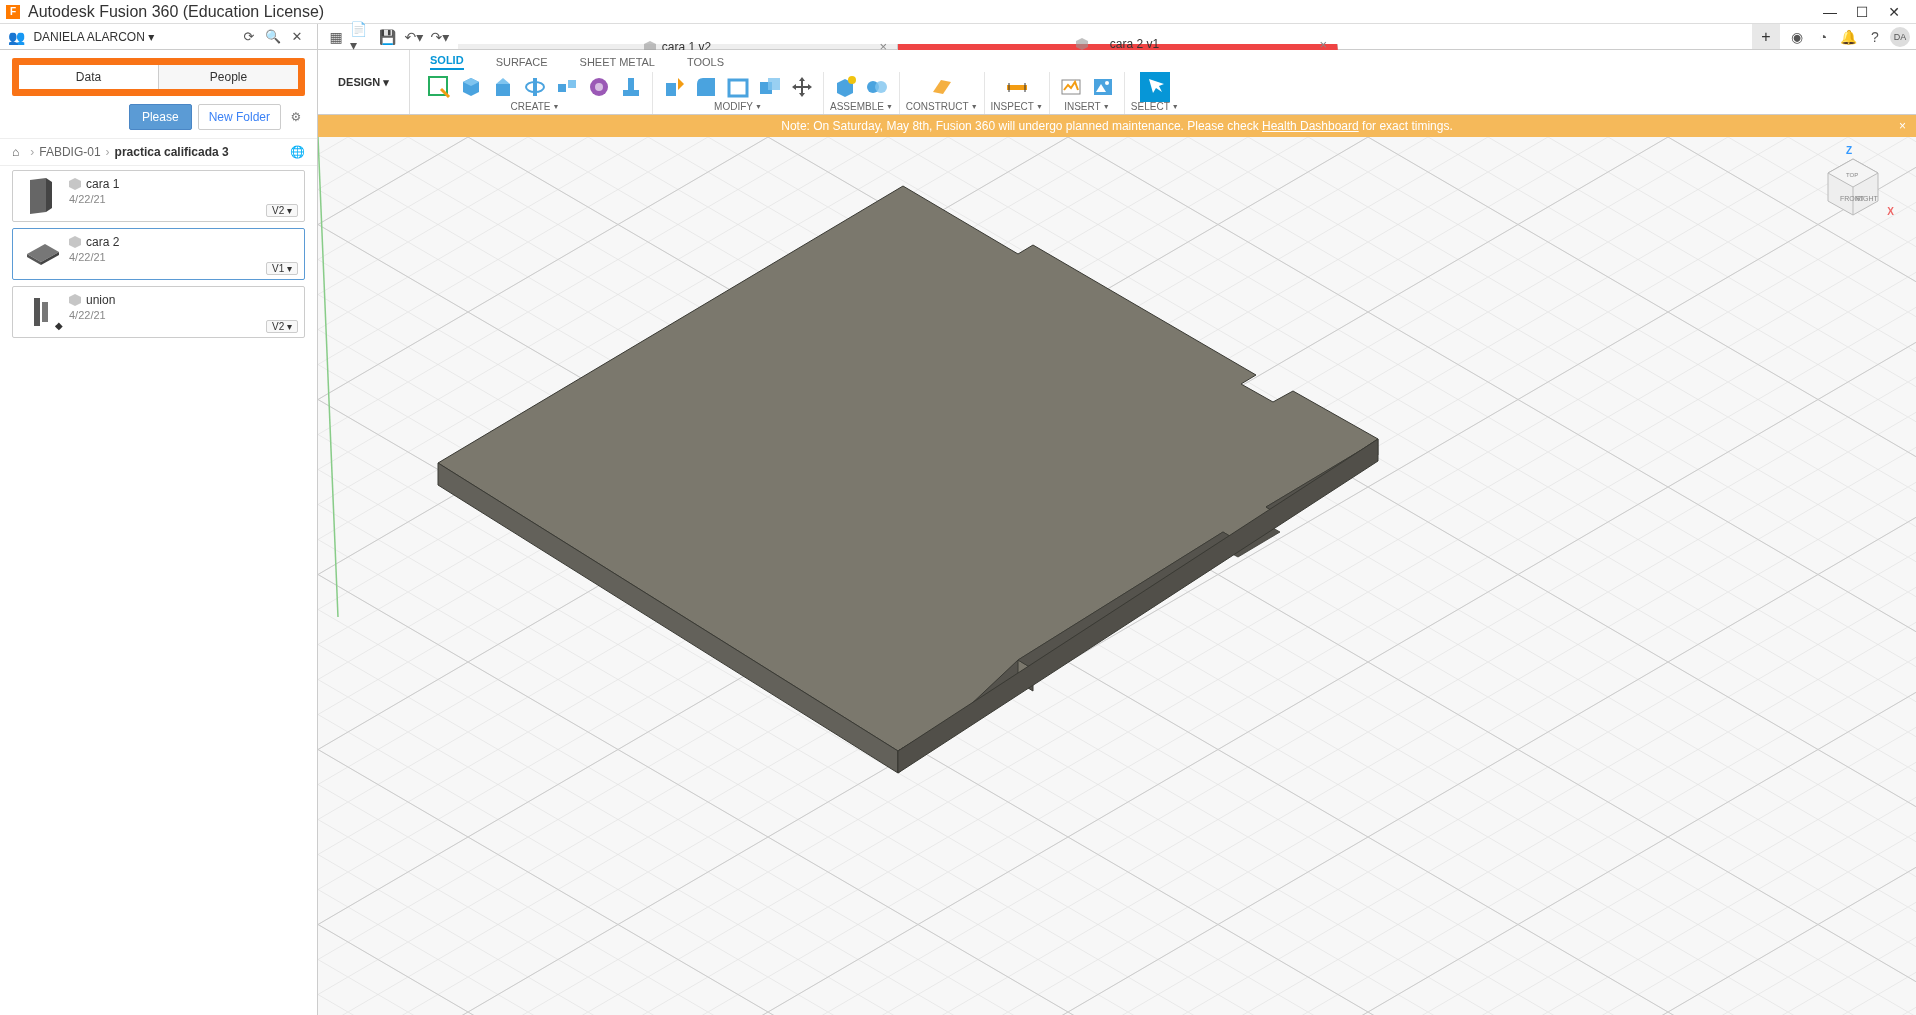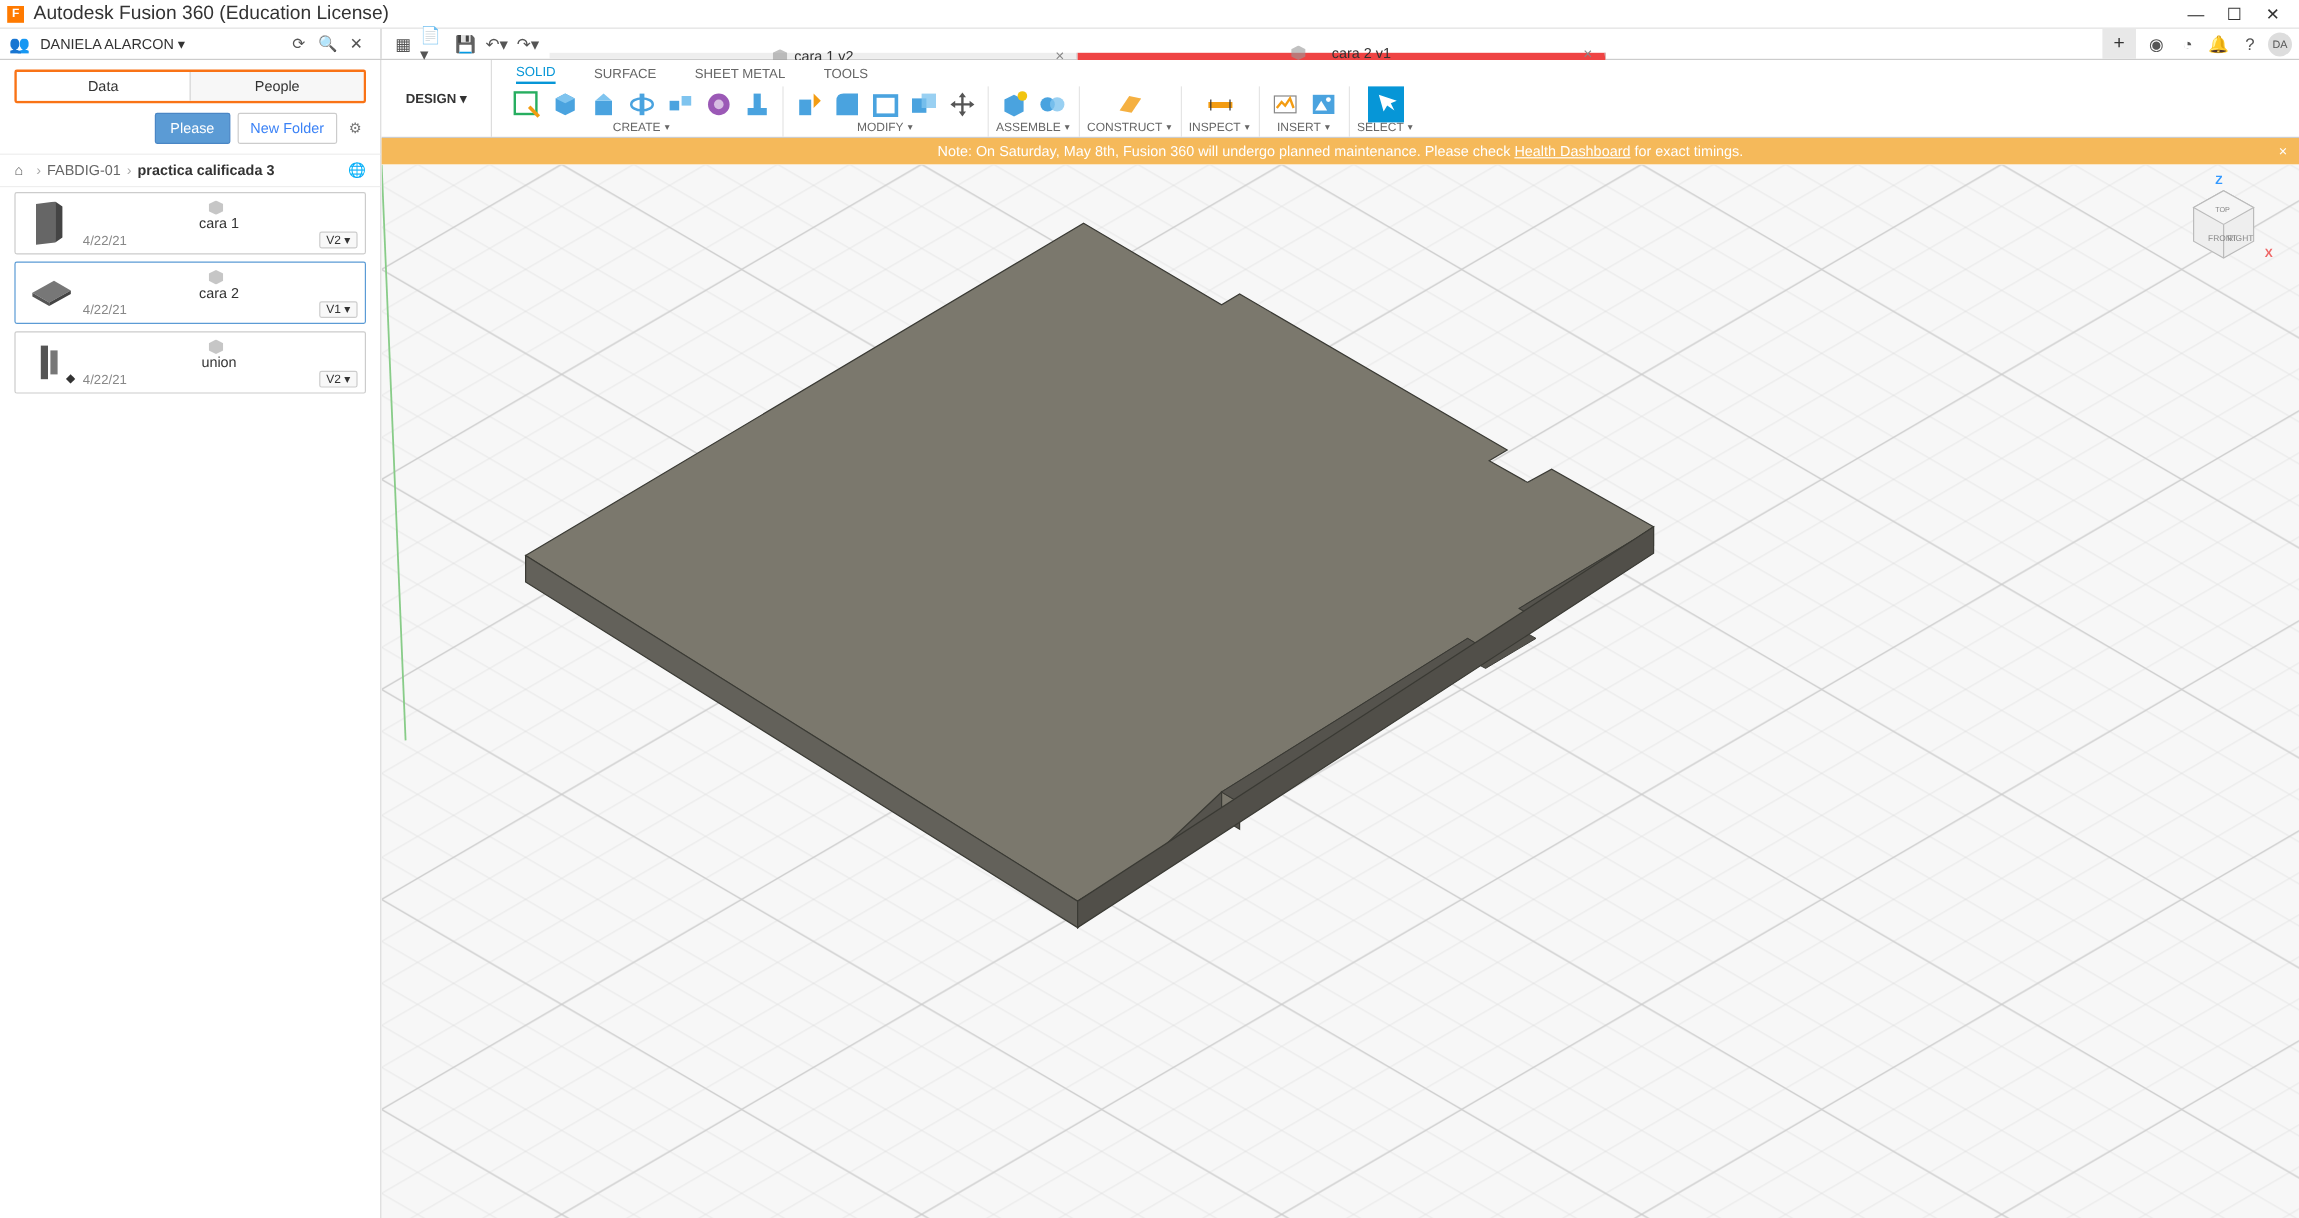--- a/index.html
+++ b/index.html
@@ -28,56 +28,56 @@
 .newtab { width: 28px; display: flex; align-items: center; justify-content: center; background: #e8e8e8; font-size: 16px; cursor: pointer; }
 .topicons { display: flex; align-items: center; padding: 0 6px; gap: 4px; }
 .topicons .ti { width: 22px; height: 22px; display: flex; align-items: center; justify-content: center; font-size: 14px; cursor: pointer; color: #555; }
 .topicons .avatar { width: 20px; height: 20px; border-radius: 50%; background: #ddd; font-size: 9px; display: flex; align-items: center; justify-content: center; }
 
 
 .main { display: flex; height: calc(100% - 50px); }
 
 
 .datapanel { width: 318px; border-right: 1px solid #ccc; background: #fff; display: flex; flex-direction: column; }
-.dptabs { display: flex; margin: 8px 12px 0 12px; border: 2px solid #f97316; border-radius: 2px; overflow: hidden; }
+.dptabs { display: flex; margin: 8px 12px 0 12px; border: 7px solid #f97316; border-radius: 2px; overflow: hidden; }
 .dptab { flex: 1; text-align: center; padding: 5px 0; font-size: 12px; background: #f7f7f7; cursor: pointer; }
 .dptab.active { background: #fff; }
 .dptab:first-child { border-right: 1px solid #ccc; }
 .dpactions { display: flex; justify-content: flex-end; align-items: center; gap: 6px; padding: 8px 12px; }
 .btn-primary { background: #5b9bd5; color: #fff; padding: 5px 12px; border: 1px solid #4a86c5; border-radius: 2px; font-size: 12px; cursor: pointer; }
 .btn-secondary { background: #fff; color: #3b82f6; padding: 5px 10px; border: 1px solid #ccc; border-radius: 2px; font-size: 12px; cursor: pointer; }
 .gear { width: 18px; height: 18px; display: flex; align-items: center; justify-content: center; color: #777; cursor: pointer; }
 .breadcrumb { display: flex; align-items: center; padding: 6px 12px; font-size: 12px; border-top: 1px solid #eee; border-bottom: 1px solid #eee; }
 .breadcrumb .home { margin-right: 6px; color: #555; }
 .breadcrumb .sep { margin: 0 5px; color: #aaa; }
 .breadcrumb .crumb { color: #666; cursor: pointer; }
 .breadcrumb .crumb.current { font-weight: 600; color: #333; }
 .breadcrumb .spacer { flex: 1; }
 .breadcrumb .web { color: #888; }
 .filelist { flex: 1; overflow: auto; padding: 4px 12px; }
 .fileitem { border: 1px solid #ccc; border-radius: 2px; margin-bottom: 6px; padding: 6px 8px 4px 8px; display: flex; position: relative; background: #fff; }
 .fileitem.active { border: 1px solid #5b9bd5; }
 .fileitem .thumb { width: 40px; height: 40px; margin-right: 8px; display: flex; align-items: center; justify-content: center; }
 .fileitem .meta { flex: 1; }
-.fileitem .fname { font-size: 12px; display: flex; align-items: center; flex-direction: column; }
+.fileitem .fname { font-size: 12px; display: flex; align-items: center; }
 .fileitem .fcube { width: 12px; height: 12px; margin-right: 5px; opacity: .55; }
 .fileitem .fdate { font-size: 11px; color: #888; margin-top: 2px; }
 .fileitem .ver { position: absolute; right: 6px; bottom: 4px; font-size: 10px; border: 1px solid #ccc; padding: 0 5px; border-radius: 2px; background: #f8f8f8; cursor: pointer; }
 .fileitem .branch { position: absolute; left: 42px; bottom: 6px; font-size: 10px; }
 
 
 .workspace { flex: 1; display: flex; flex-direction: column; position: relative; background: #fff; }
 
 
 .ribbon { display: flex; border-bottom: 1px solid #ccc; background: #fff; }
 .wsbtn { width: 92px; display: flex; align-items: center; justify-content: center; padding: 0 8px; border-right: 1px solid #ddd; font-size: 11px; font-weight: 600; cursor: pointer; }
 .ribtabs { flex: 1; display: flex; flex-direction: column; }
 .ribtabnames { display: flex; gap: 32px; padding: 0 20px; height: 20px; align-items: flex-end; font-size: 11px; }
 .ribtabnames .rt { color: #666; cursor: pointer; padding-bottom: 2px; }
-.ribtabnames .rt.active { color: #0696d7; border-bottom: 2px solid #0696d7; font-weight: 400; }
+.ribtabnames .rt.active { color: #0696d7; border-bottom: 2px solid #0696d7; font-weight: 700; }
 .ribicons { display: flex; align-items: flex-start; padding: 2px 8px 0 8px; height: 44px; }
 .rgroup { display: flex; flex-direction: column; align-items: center; padding: 0 6px; border-right: 1px solid #e5e5e5; height: 100%; }
 .rgroup:last-child { border-right: none; }
 .ricons { display: flex; gap: 2px; align-items: center; }
 .ricon { width: 30px; height: 30px; display: flex; align-items: center; justify-content: center; cursor: pointer; position: relative; }
 .ricon.sel { background: #0696d7; }
 .rlabel { font-size: 10px; color: #666; margin-top: -1px; display: flex; align-items: center; gap: 2px; }
 .rlabel .dd { font-size: 7px; }
 
 

